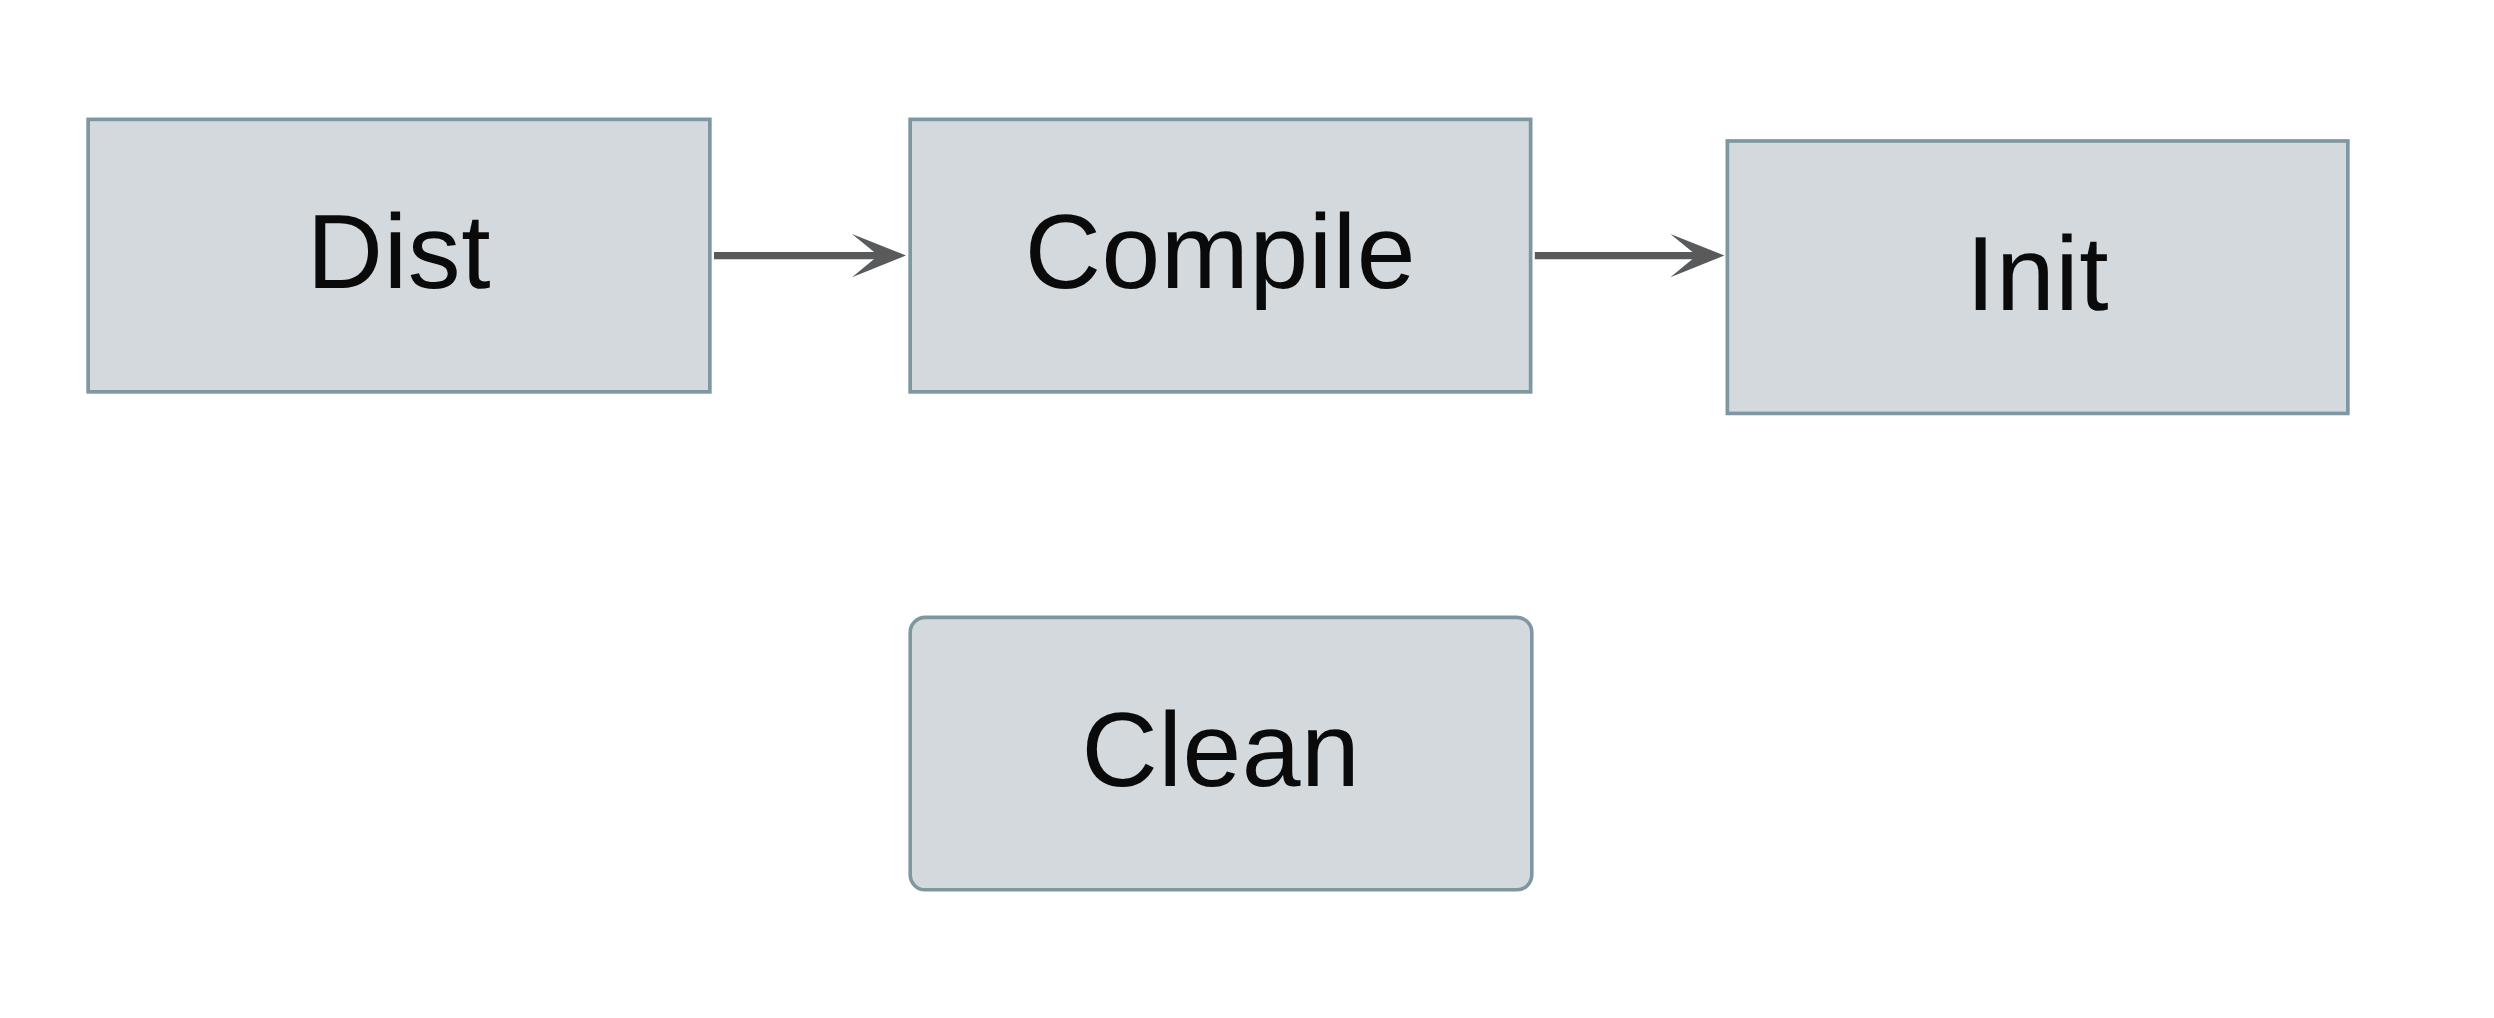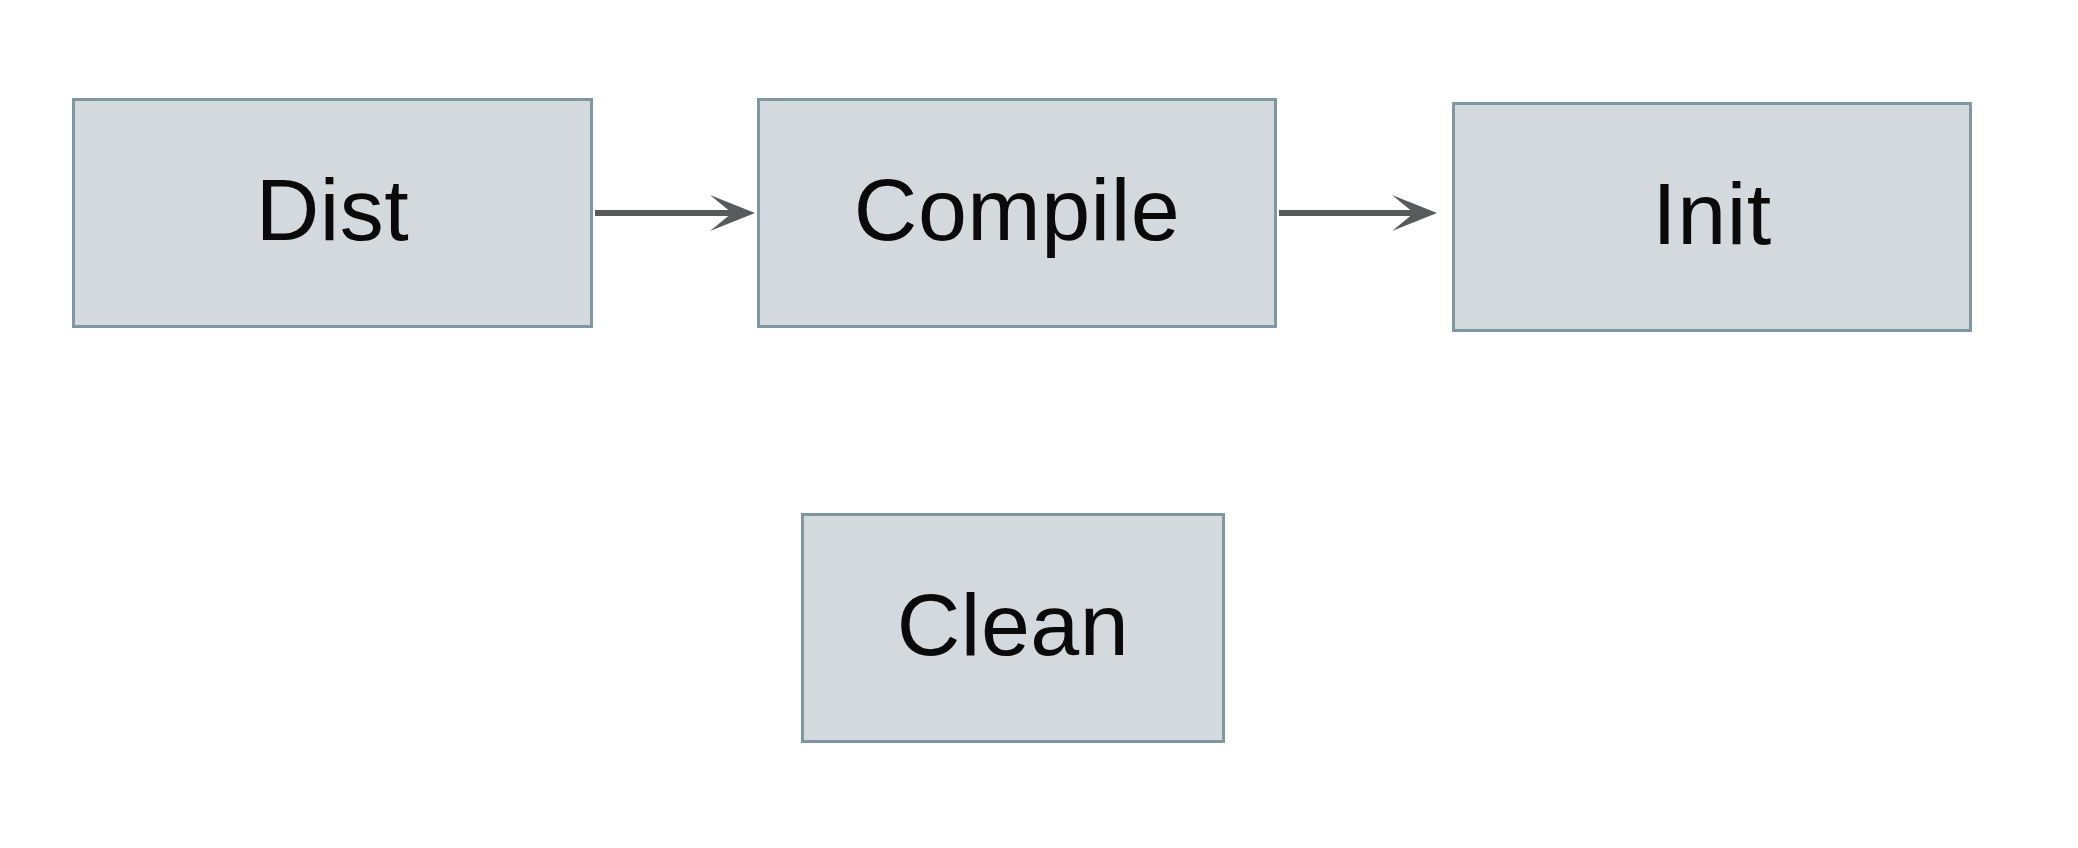--- a/index.html
+++ b/index.html
@@ -27,22 +27,22 @@
   .node-label {
     font-size: 88px;
     line-height: 1;
     color: var(--text_color, #0a0a0a);
     letter-spacing: 0.5px;
     white-space: nowrap;
     padding-bottom: 6px; 
   }
   .node-dist    { left: 72px;   top: 98px;  width: 521px; height: 230px; }
   .node-compile { left: 757px;  top: 98px;  width: 520px; height: 230px; justify-content: center; }
-  .node-init    { left: 1438px; top: 102px;  width: 520px; height: 230px; margin-left: 14px; }
-  .node-clean   { left: 801px;  top: 513px; width: 424px; height: 230px; }
+  .node-init    { left: 1438px; top: 116px;  width: 520px; height: 230px; }
+  .node-clean   { left: 757px;  top: 513px; width: 521px; height: 230px; border-radius: 14px; }
 
   .edges-overlay {
     position: absolute;
     left: 0; top: 0;
     width: 2078px;
     height: 848px;
     pointer-events: none;
   }
   .edge-shaft {
     stroke: var(--arrow_color, #595a5c);

